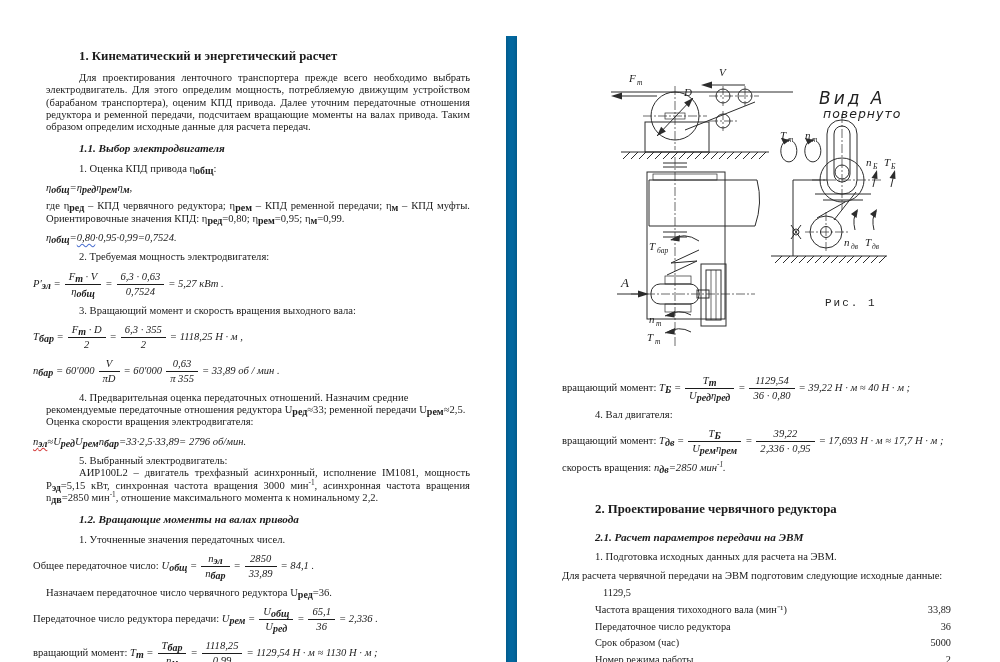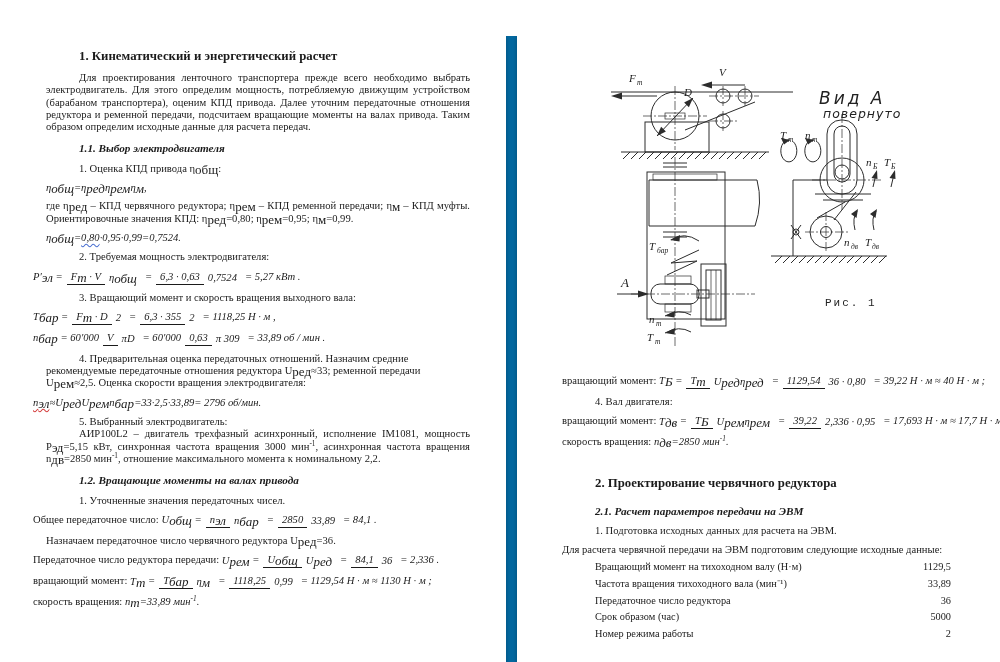--- a/index.html
+++ b/index.html
@@ -15,25 +15,25 @@
   .tx{margin:0 0 0 13px;text-indent:33px;}
   .page-right .tx{margin-left:0;}
   .noind{text-indent:0;}
   .h-big{font-size:12.8px;font-weight:bold;line-height:16px;margin:2px 0 8px 13px;text-indent:33px;text-align:left;}
   .page-right .h-big{margin-left:0;}
   .h-sub{font-size:11.2px;font-weight:bold;font-style:italic;margin:9px 0 8px 13px;text-indent:33px;text-align:left;}
   .page-right .h-sub{margin-left:0;}
   .item{margin-top:7px;text-align:left;}
   .eq{margin:7px 0 6px 0;font-style:italic;text-align:left;white-space:nowrap;}
   .eq .lead{font-style:normal;}
-  .frac{display:inline-flex;flex-direction:row;text-align:center;vertical-align:middle;
+  .frac{display:inline-flex;flex-direction:column;text-align:center;vertical-align:middle;
         margin:0 4px;line-height:12px;}
   .fnum{border-bottom:1px solid #1b1b1b;padding:0 4px 1px;}
   .fden{padding:1px 4px 0;}
-  sub{font-size:13px;vertical-align:-2px;line-height:0;}
+  sub{font-size:10px;vertical-align:-2px;line-height:0;font-weight:bold;}
   sup{font-size:7.3px;vertical-align:4px;line-height:0;}
   .it{font-style:italic;}
   .wavy-red{text-decoration-line:underline;text-decoration-style:wavy;text-decoration-color:#d43c3c;text-underline-offset:2px;}
   .wavy-blue{text-decoration-line:underline;text-decoration-style:wavy;text-decoration-color:#4a6fd0;text-underline-offset:2px;}
   .pageno{position:absolute;font-size:10.6px;}
   .page-left .pageno{top:629px;right:50px;}
   .page-right .pageno{top:631px;right:30px;}
   .fig-spacer{height:326px;}
   .fig-svg{position:absolute;left:70px;top:24px;width:354px;height:294px;}
   .dtable{margin:3px 0 0 33px;width:356px;text-align:left;}
@@ -85,21 +85,21 @@
             <span class="fnum">6,3 · 355</span>
             <span class="fden">2</span>
           </span><span>= 1118,25 Н · м ,</span>
       </p>
       <p class="eq">
         <span>n<sub>бар</sub></span> <span>= 60′000</span><span class="frac">
             <span class="fnum">V</span>
             <span class="fden">πD</span>
           </span><span>= 60′000</span><span class="frac">
             <span class="fnum">0,63</span>
-            <span class="fden">π 309</span>
+            <span class="fden">π 355</span>
           </span><span>= 33,89 об / мин .</span>
       </p>
       <p class="tx item">4. Предварительная оценка передаточных отношений. Назначим средние рекомендуемые передаточные отношения редуктора U<sub>ред</sub>≈33; ременной передачи U<sub>рем</sub>≈2,5. Оценка скорости вращения электродвигателя:</p>
       <p class="eq" style="margin-left:0"><span class="wavy-red">n<sub>эл</sub></span><span>≈U<sub>ред</sub>U<sub>рем</sub>n<sub>бар</sub>=33·2,5·33,89= 2796 об/мин.</span></p>
       <p class="tx item">5. Выбранный электродвигатель:</p>
       <p class="tx">АИР100L2 – двигатель трехфазный асинхронный, исполнение IM1081, мощность Р<sub>эд</sub>=5,15 кВт, синхронная частота вращения 3000 мин<sup>-1</sup>, асинхронная частота вращения n<sub>дв</sub>=2850 мин<sup>-1</sup>, отношение максимального момента к номинальному 2,2.</p>
       <div class="h-sub">1.2. Вращающие моменты на валах привода</div>
       <p class="tx item">1. Уточненные значения передаточных чисел.</p>
       <p class="eq">
         <span class="lead">Общее передаточное число: </span><span>U<sub>общ</sub></span> <span>=</span><span class="frac">
@@ -109,21 +109,21 @@
             <span class="fnum">2850</span>
             <span class="fden">33,89</span>
           </span><span>= 84,1 .</span>
       </p>
       <p class="tx noind item">Назначаем передаточное число червячного редуктора U<sub>ред</sub>=36.</p>
       <p class="eq">
         <span class="lead">Передаточное число редуктора передачи: </span><span>U<sub>рем</sub></span> <span>=</span><span class="frac">
             <span class="fnum">U<sub>общ</sub></span>
             <span class="fden">U<sub>ред</sub></span>
           </span><span>=</span><span class="frac">
-            <span class="fnum">84,1</span>
+            <span class="fnum">65,1</span>
             <span class="fden">36</span>
           </span><span>= 2,336 .</span>
       </p>
       <p class="eq">
         <span class="lead">вращающий момент: </span><span>T<sub>т</sub></span> <span>=</span><span class="frac">
             <span class="fnum">T<sub>бар</sub></span>
             <span class="fden">η<sub>м</sub></span>
           </span><span>=</span><span class="frac">
             <span class="fnum">1118,25</span>
             <span class="fden">0,99</span>
@@ -156,21 +156,20 @@
             <span class="fden">2,336 · 0,95</span>
           </span><span>= 17,693 Н · м ≈ 17,7 Н · м ;</span>
       </p>
       <p class="eq"><span class="lead">скорость вращения: </span><span class="it">n<sub>дв</sub>=2850 мин<sup>-1</sup>.</span></p>
       <div class="h-big" style="margin-top:26px">2. Проектирование червячного редуктора</div>
       <div class="h-sub" style="margin-top:14px">2.1. Расчет параметров передачи на ЭВМ</div>
       <p class="tx item noind" style="text-indent:33px">1. Подготовка исходных данных для расчета на ЭВМ.</p>
       <p class="tx item noind">Для расчета червячной передачи на ЭВМ подготовим следующие исходные данные:</p>
       <div class="dtable">
         <div class="drow">
-            <span class="dlabel">Вращающий момент на тихоходном валу (Н·м)</span>
             <span class="dval">1129,5</span>
           </div>
         <div class="drow">
             <span class="dlabel">Частота вращения тихоходного вала (мин⁻¹)</span>
             <span class="dval">33,89</span>
           </div>
         <div class="drow">
             <span class="dlabel">Передаточное число редуктора</span>
             <span class="dval">36</span>
           </div>

